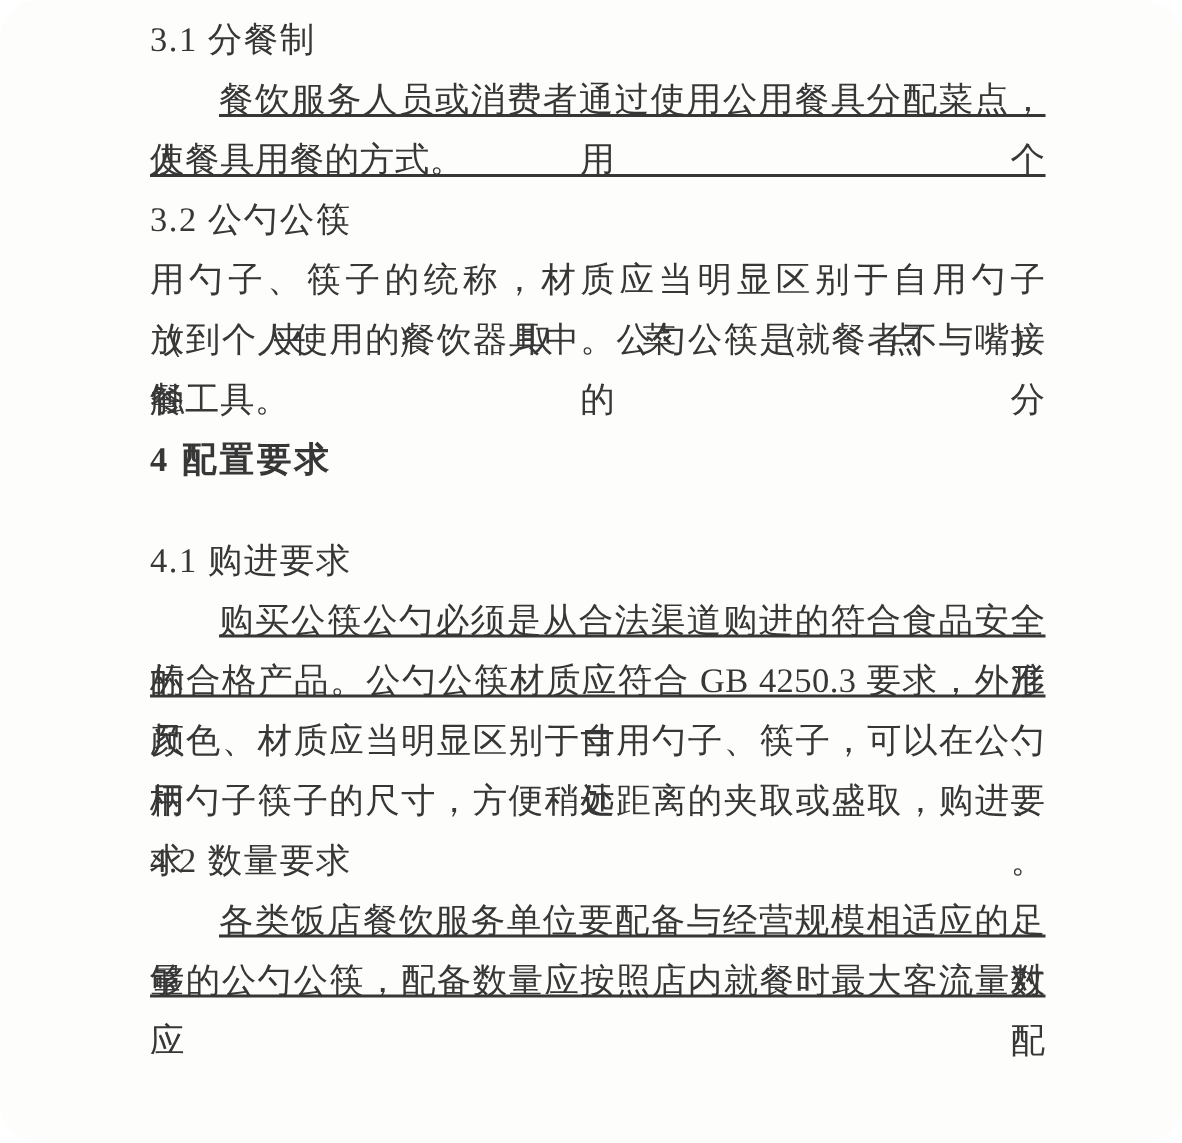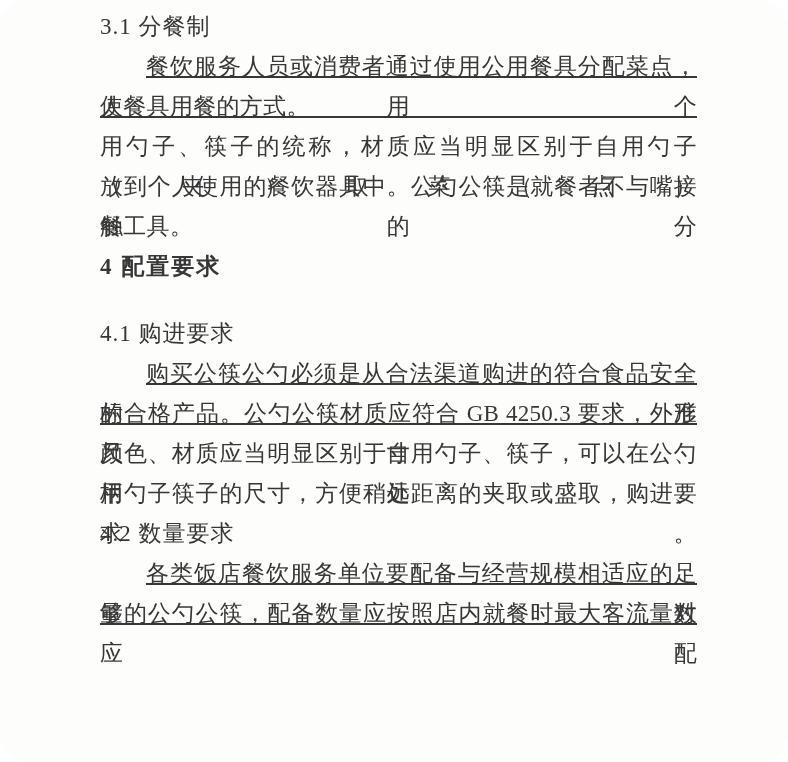--- a/index.html
+++ b/index.html
@@ -45,20 +45,21 @@
   }
 </style>
 </head>
 <body>
 
 <div class="page" style="background: rgb(253, 253, 251); color: rgb(55, 55, 55); border-radius: 27px;">
   <div class="content">
       <div class="line heading">3.1 分餐制</div>
       <div class="line body indent justify">餐饮服务人员或消费者通过使用公用餐具分配菜点，使用个</div>
       <div class="line body">人餐具用餐的方式。</div>
+      <div class="line heading">3.2 公勺公筷</div>
       <div class="line body justify">用勺子、筷子的统称，材质应当明显区别于自用勺子（夹）取菜（点）</div>
       <div class="line body justify">放到个人使用的餐饮器具中。公勺公筷是就餐者不与嘴接触的分</div>
       <div class="line body">餐工具。</div>
       <div class="line heading-bold">4 配置要求</div>
       <div class="line heading">4.1 购进要求</div>
       <div class="line body indent justify">购买公筷公勺必须是从合法渠道购进的符合食品安全标准</div>
       <div class="line body justify">的合格产品。公勺公筷材质应符合 GB 4250.3 要求，外形尺寸、</div>
       <div class="line body justify">颜色、材质应当明显区别于自用勺子、筷子，可以在公勺柄处、</div>
       <div class="line body justify">用勺子筷子的尺寸，方便稍远距离的夹取或盛取，购进要求。</div>
       <div class="line heading">4.2 数量要求</div>

